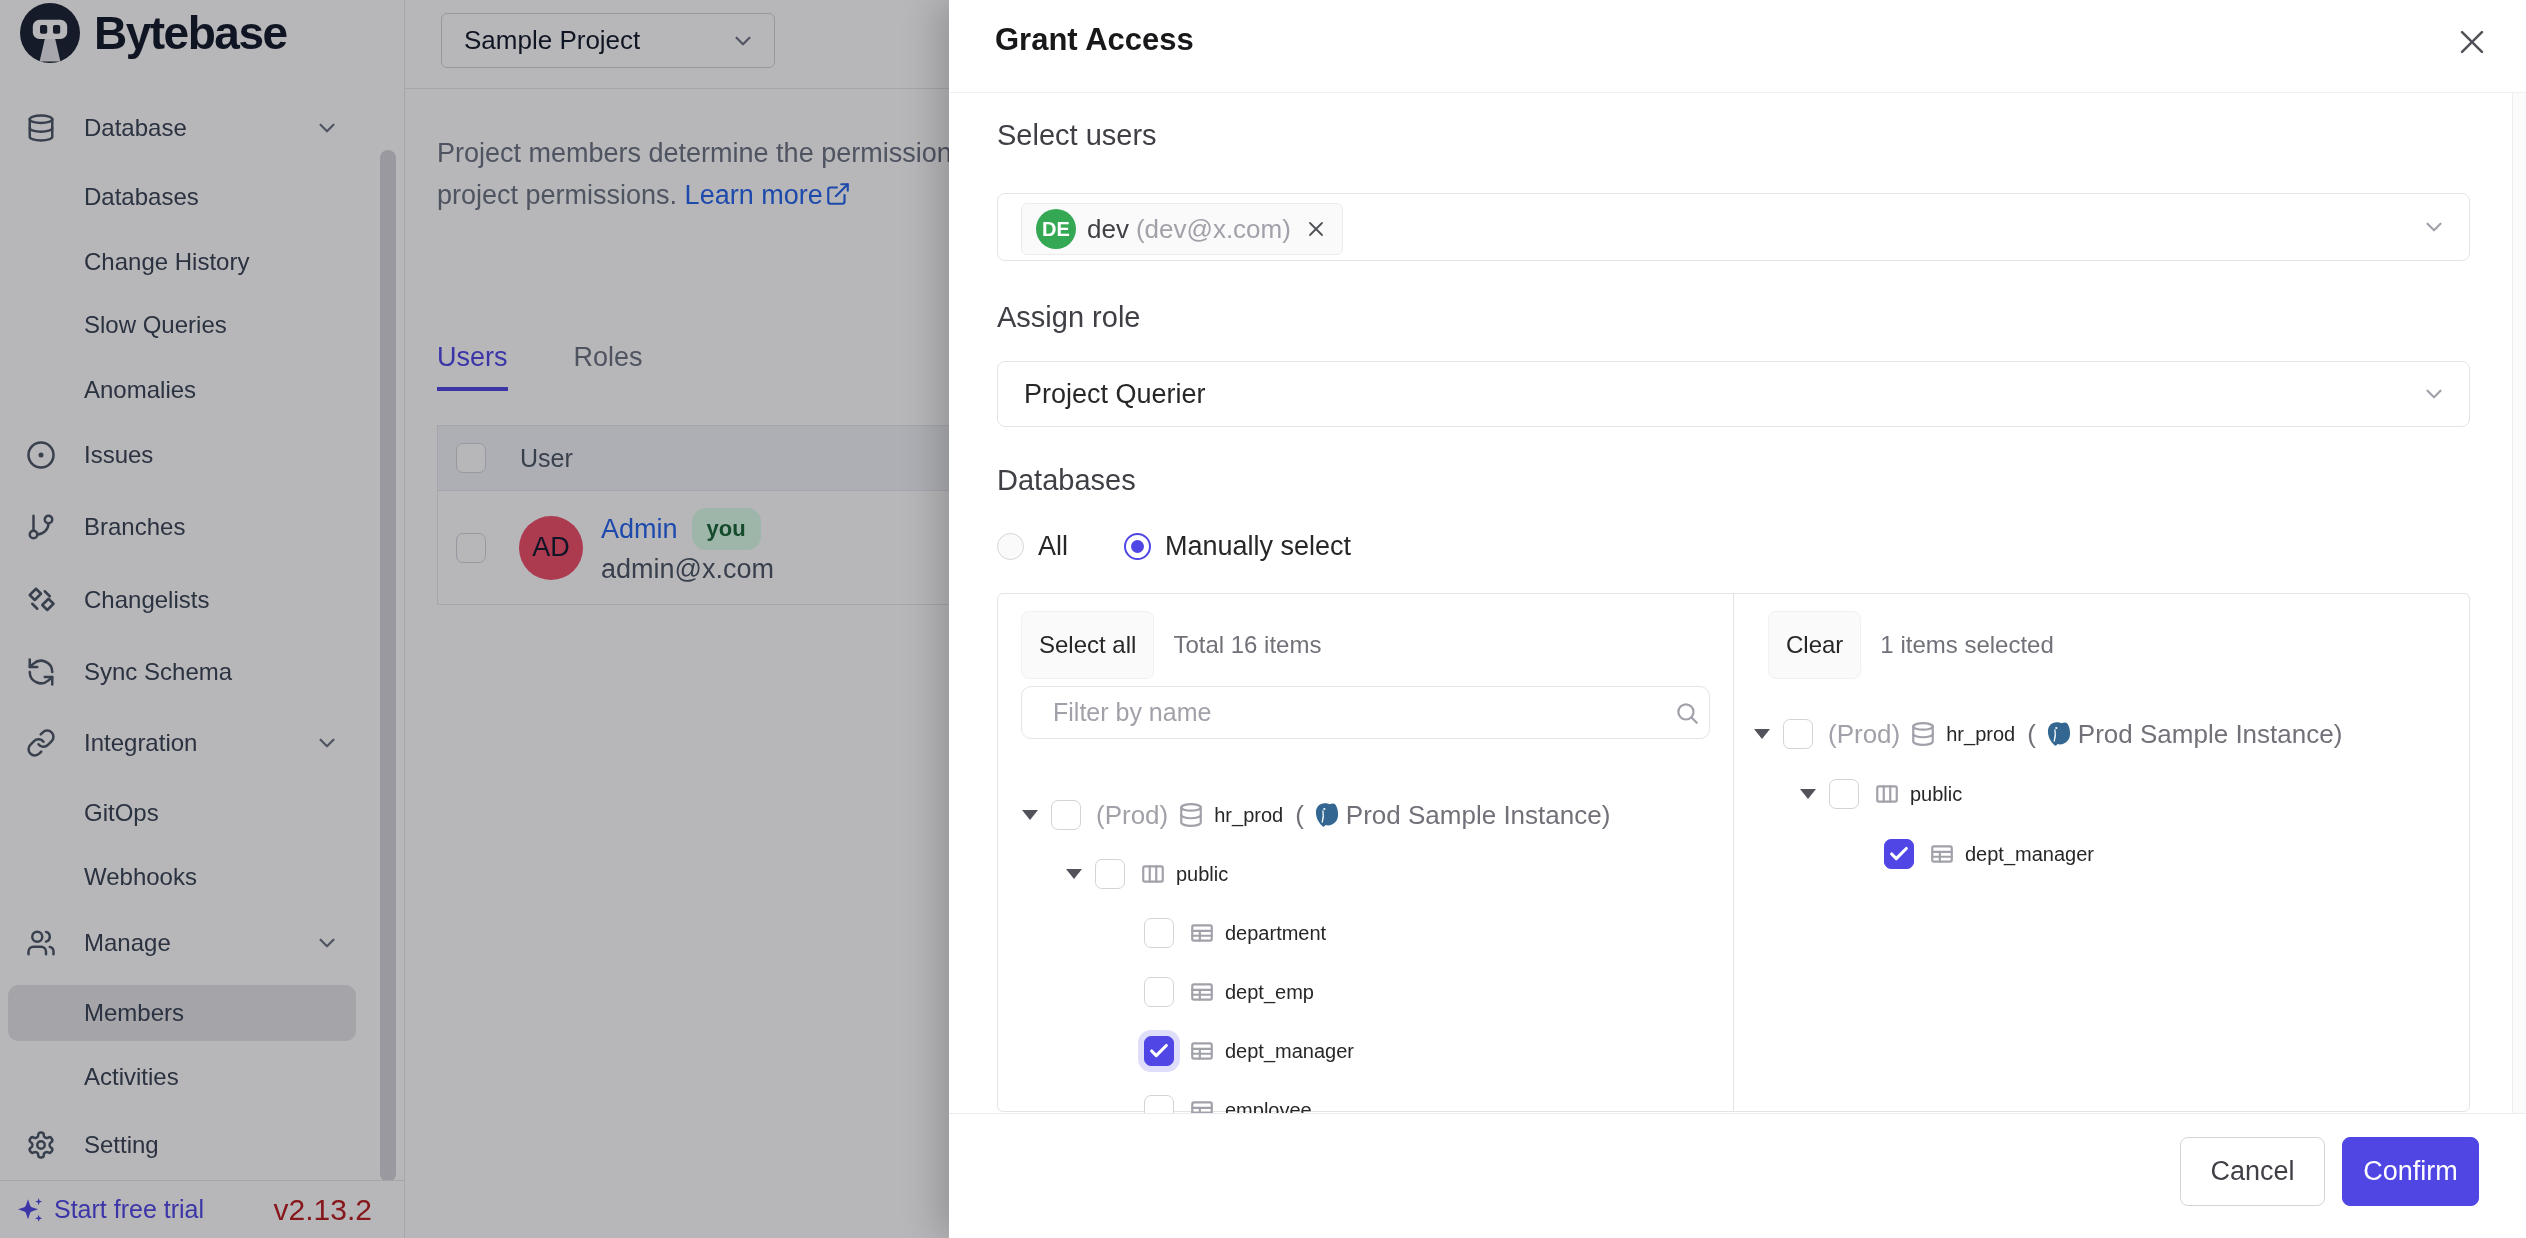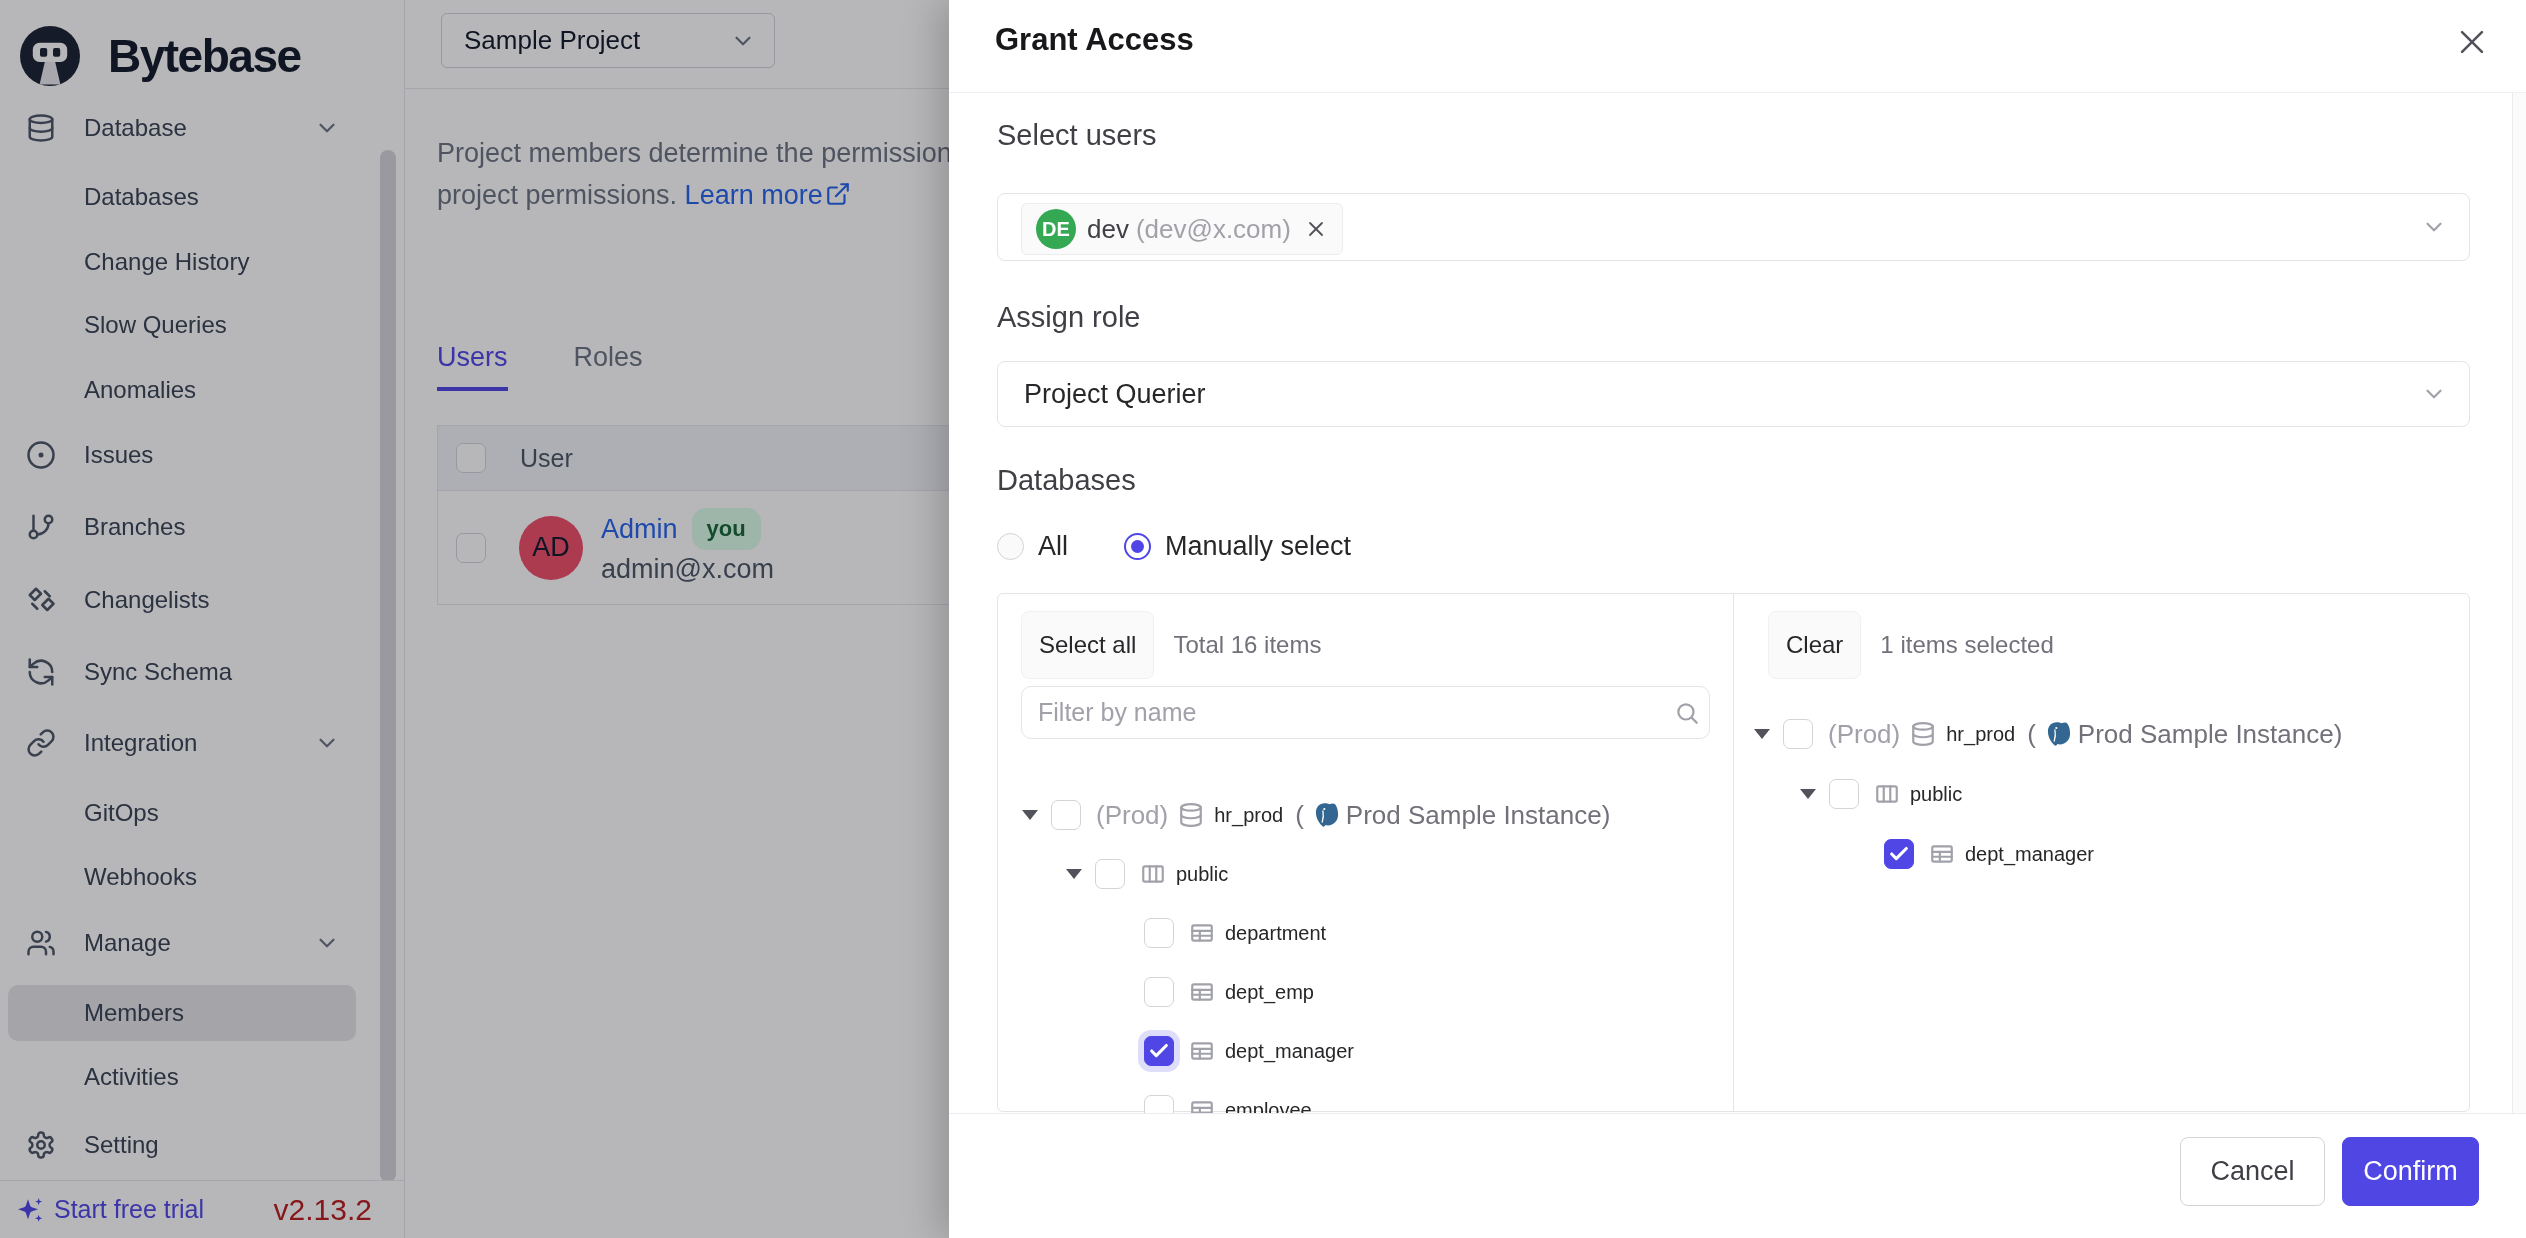--- a/index.html
+++ b/index.html
@@ -6,21 +6,21 @@
   body{
     width:2526px;height:1238px;position:relative;overflow:hidden;
     font-family:"Liberation Sans",sans-serif;background:#fff;color:#374151;
   }
   svg{display:block}
   .icn{stroke:currentColor;fill:none;stroke-width:2;stroke-linecap:round;stroke-linejoin:round}
 
   
   .sidebar{position:absolute;left:0;top:0;width:404px;height:1238px;background:#fff}
   .sidebar-divider{position:absolute;left:404px;top:0;width:1px;height:1238px;background:#e5e7eb}
-  .logo-row{position:absolute;left:18px;top:24px;display:flex;align-items:center;gap:26px}
+  .logo-row{position:absolute;left:18px;top:1px;display:flex;align-items:center;gap:12px}
   .logo-text{font-size:46px;font-weight:800;color:#111827;letter-spacing:-1.5px}
   .nav-item{position:absolute;left:0;width:404px;height:56px;display:flex;align-items:center;font-size:24px;color:#374151;cursor:pointer}
   .nav-item .nicon{position:absolute;left:26px;width:30px;height:30px;color:#4b5563}
   .nav-item .nlabel{position:absolute;left:84px;white-space:nowrap}
   .nav-item .nchev{position:absolute;left:314px;width:26px;height:26px;color:#6b7280}
   .nav-active-bg{position:absolute;left:8px;width:348px;height:56px;background:#e4e4e7;border-radius:10px}
   .side-scrollthumb{position:absolute;left:380px;top:150px;width:16px;height:1032px;background:#d4d4d8;border-radius:9px}
   .side-footer{position:absolute;left:0;bottom:0;width:404px;height:57px;border-top:1px solid #e5e7eb;display:flex;align-items:center;background:#fff}
   .trial{display:flex;align-items:center;gap:8px;margin-left:14px;color:#4f46e5;font-size:25px;cursor:pointer}
   .version{position:absolute;right:32px;color:#b91c1c;font-size:30px}
@@ -75,21 +75,21 @@
   .tree-box{position:absolute;left:48px;top:593px;width:1473px;height:519px;border:1px solid #e4e4e7;border-radius:6px;box-sizing:border-box;background:#fff}
   .tree-split{position:absolute;left:735px;top:0;width:1px;height:100%;background:#e4e4e7}
   .panel{position:absolute;top:0;height:100%}
   .panel.left{left:0;width:735px}
   .panel.right{left:736px;width:736px}
   .ptoolbar{position:absolute;top:17px;display:flex;align-items:center}
   .pbtn{height:42px;background:#fafafa;border:1px solid #f1f1f3;border-radius:8px;font-size:24px;color:#27272a;
     display:flex;align-items:center;padding:12px 17px;cursor:pointer;font-weight:500}
   .pcount{font-size:24px;color:#71717a;margin-left:19px}
   .filter{position:absolute;left:23px;top:92px;width:689px;height:53px;box-sizing:border-box;border:1px solid #e4e4e7;border-radius:10px;
-    font-size:25px;color:#27272a;padding:0 50px 0 16px;outline:none;font-family:"Liberation Sans",sans-serif}
+    font-size:25px;color:#27272a;padding:0 50px 0 31px;outline:none;font-family:"Liberation Sans",sans-serif}
   .filter::placeholder{color:#a1a1aa}
   .filter-icn{position:absolute;left:676px;top:106px;width:26px;height:26px;color:#a1a1aa;pointer-events:none}
   .trow{position:absolute;left:0;width:100%;height:58px;display:flex;align-items:center;box-sizing:border-box}
   .tri{width:0;height:0;border-left:8px solid transparent;border-right:8px solid transparent;border-top:10px solid #52525b;margin-right:13px;flex:none;cursor:pointer}
   .tcb{width:30px;height:30px;border:1.5px solid #d4d4d8;border-radius:7px;background:#fff;box-sizing:border-box;flex:none;margin-right:15px;cursor:pointer;
     display:flex;align-items:center;justify-content:center}
   .tcb.on{background:#4f46e5;border-color:#4f46e5}
   .tcb.halo{box-shadow:0 0 0 6px rgba(79,70,229,0.18)}
   .tenv{font-size:26px;color:#a1a1aa;margin-right:10px;flex:none}
   .ticn{color:#a1a1aa;margin-right:10px;flex:none}

